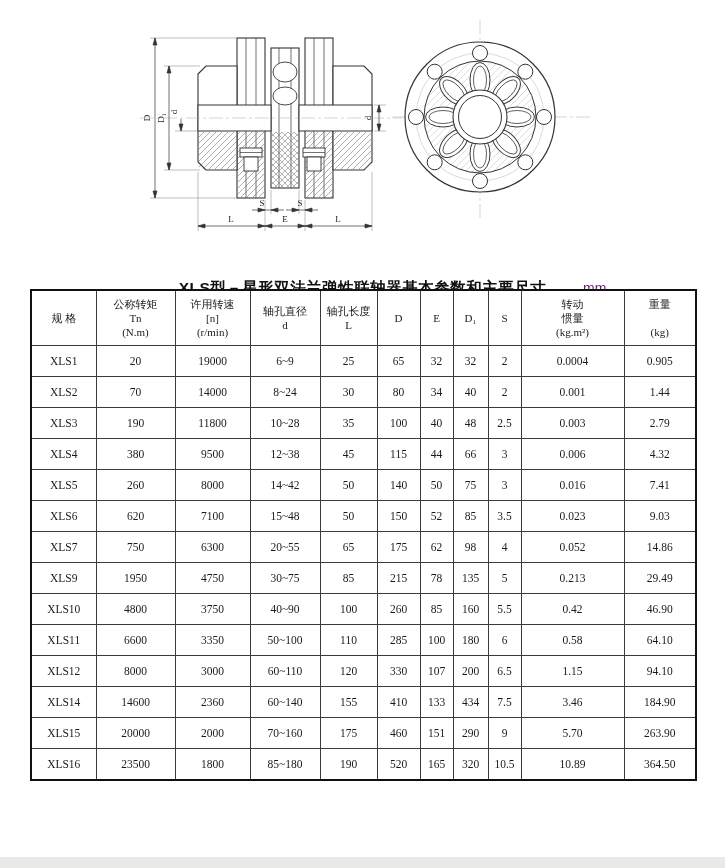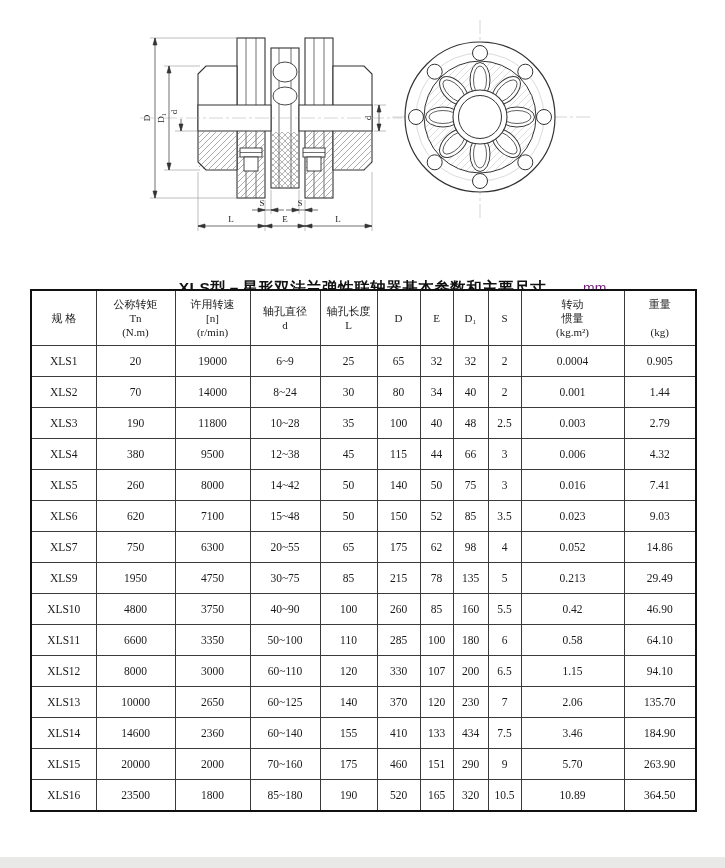--- a/index.html
+++ b/index.html
@@ -370,33 +370,20 @@
             <td>60~110</td>
             <td>120</td>
             <td>330</td>
             <td>107</td>
             <td>200</td>
             <td>6.5</td>
             <td>1.15</td>
             <td>94.10</td>
           </tr>
           <tr>
-            <td>XLS13</td>
-            <td>10000</td>
-            <td>2650</td>
-            <td>60~125</td>
-            <td>140</td>
-            <td>370</td>
-            <td>120</td>
-            <td>230</td>
-            <td>7</td>
-            <td>2.06</td>
-            <td>135.70</td>
-          </tr>
-          <tr>
             <td>XLS14</td>
             <td>14600</td>
             <td>2360</td>
             <td>60~140</td>
             <td>155</td>
             <td>410</td>
             <td>133</td>
             <td>434</td>
             <td>7.5</td>
             <td>3.46</td>

